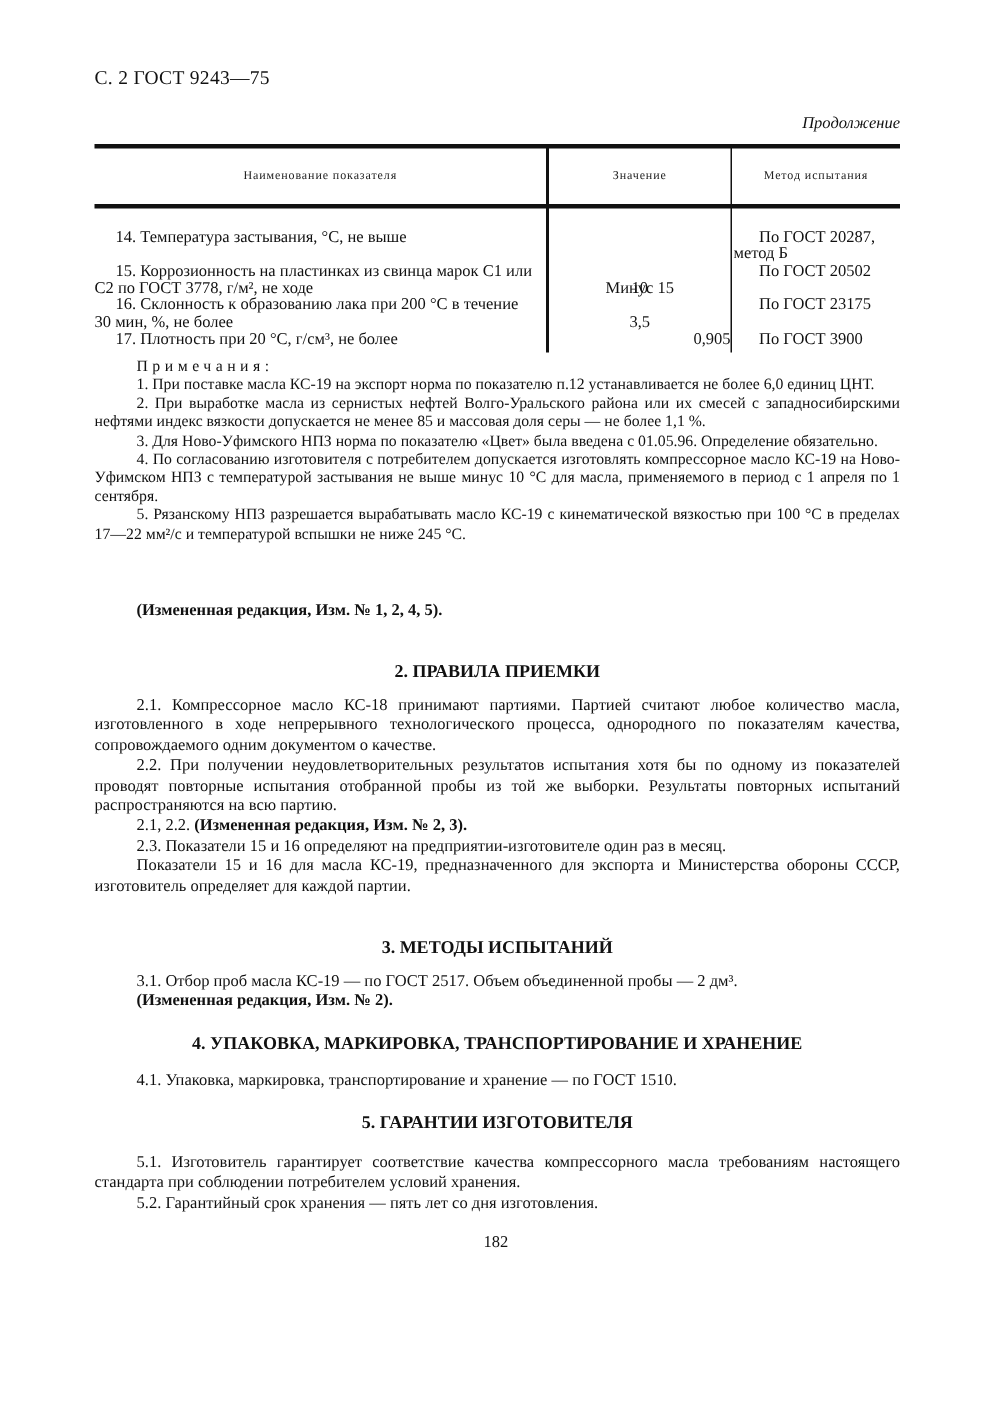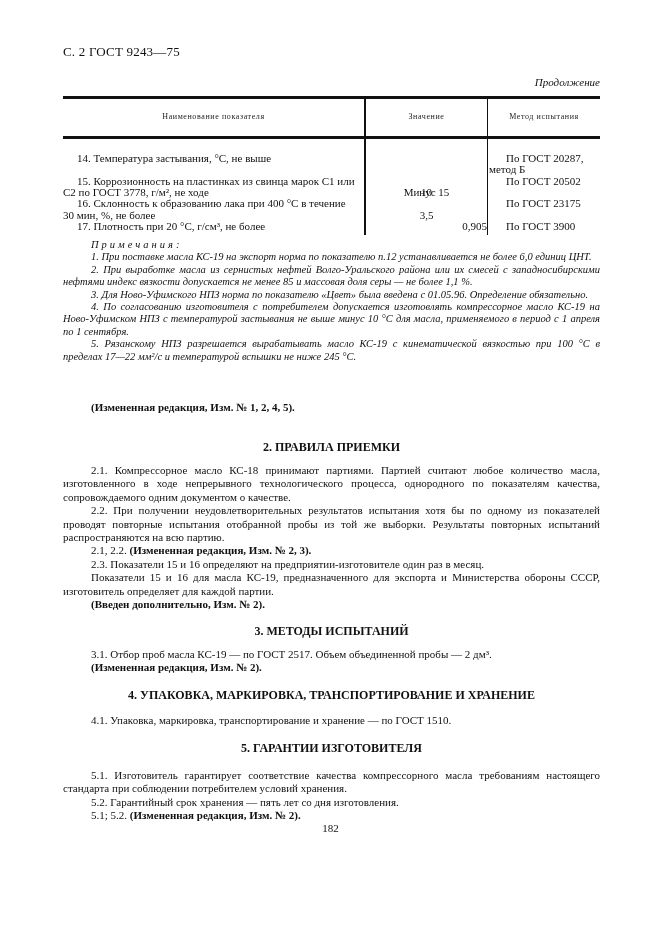--- a/index.html
+++ b/index.html
@@ -40,62 +40,60 @@
   <div class="cell" style="left:14px; top:56px;">14. Температура застывания, °С, не выше</div>
   <div class="cell" style="left:303px; width:121px; text-align:center; top:56px;margin-top:34px;">Минус 15</div>
   <div class="cell" style="left:443px; top:56px;">По ГОСТ 20287,</div>
   <div class="cell" style="left:426px; top:67px;">метод Б</div>
 
   <div class="cell" style="left:14px; top:79px;">15. Коррозионность на пластинках из свинца марок С1 или</div>
   <div class="cell" style="left:0px; top:90px;">С2 по ГОСТ 3778, г/м², не ходе</div>
   <div class="cell" style="left:303px; width:121px; text-align:center; top:90px;">10</div>
   <div class="cell" style="left:443px; top:79px;">По ГОСТ 20502</div>
 
-  <div class="cell" style="left:14px; top:101px;">16. Склонность к образованию лака при 400 °С в течение</div>
+  <div class="cell" style="left:14px; top:101px;">16. Склонность к образованию лака при 200 °С в течение</div>
   <div class="cell" style="left:0px; top:113px;">30 мин, %, не более</div>
   <div class="cell" style="left:303px; width:121px; text-align:center; top:113px;">3,5</div>
   <div class="cell" style="left:443px; top:101px;">По ГОСТ 23175</div>
 
   <div class="cell" style="left:14px; top:124px;">17. Плотность при 20 °С, г/см³, не более</div>
   <div class="cell" style="left:303px; width:121px; text-align:right; top:124px;">0,905</div>
   <div class="cell" style="left:443px; top:124px;">По ГОСТ 3900</div>
 </div>
 
-<div class="abs text" style="top:239px; font-size:10.5px; line-height:12.4px;font-style:italic;">
+<div class="abs text" style="top:239px; font-size:10.5px; line-height:12.4px;">
   <p class="para indent notes-head">Примечания:</p>
   <p class="para indent">1. При поставке масла КС-19 на экспорт норма по показателю п.12 устанавливается не более 6,0 единиц ЦНТ.</p>
   <p class="para indent">2. При выработке масла из сернистых нефтей Волго-Уральского района или их смесей с западносибирскими нефтями индекс вязкости допускается не менее 85 и массовая доля серы — не более 1,1 %.</p>
   <p class="para indent">3. Для Ново-Уфимского НПЗ норма по показателю «Цвет» была введена с 01.05.96. Определение обязательно.</p>
   <p class="para indent">4. По согласованию изготовителя с потребителем допускается изготовлять компрессорное масло КС-19 на Ново-Уфимском НПЗ с температурой застывания не выше минус 10 °С для масла, применяемого в период с 1 апреля по 1 сентября.</p>
   <p class="para indent">5. Рязанскому НПЗ разрешается вырабатывать масло КС-19 с кинематической вязкостью при 100 °С в пределах 17—22 мм²/с и температурой вспышки не ниже 245 °С.</p>
 </div>
 
 <div class="abs text b" style="top:401px; left:91px; width:500px;">(Измененная редакция, Изм. № 1, 2, 4, 5).</div>
 
 <div class="abs sec-title" style="top:440px;">2. ПРАВИЛА ПРИЕМКИ</div>
 <div class="abs text" style="top:464px;">
   <p class="para indent">2.1. Компрессорное масло КС-18 принимают партиями. Партией считают любое количество масла, изготовленного в ходе непрерывного технологического процесса, однородного по показателям качества, сопровождаемого одним документом о качестве.</p>
   <p class="para indent">2.2. При получении неудовлетворительных результатов испытания хотя бы по одному из показателей проводят повторные испытания отобранной пробы из той же выборки. Результаты повторных испытаний распространяются на всю партию.</p>
   <p class="para indent"><span>2.1, 2.2. </span><span class="b">(Измененная редакция, Изм. № 2, 3).</span></p>
   <p class="para indent">2.3. Показатели 15 и 16 определяют на предприятии-изготовителе один раз в месяц.</p>
   <p class="para indent">Показатели 15 и 16 для масла КС-19, предназначенного для экспорта и Министерства обороны СССР, изготовитель определяет для каждой партии.</p>
-  <p class="para indent b">(Введен дополнительно, Изм. № 2).</p>
 </div>
 
 <div class="abs sec-title" style="top:624px;">3. МЕТОДЫ ИСПЫТАНИЙ</div>
 <div class="abs text" style="top:648px;">
   <p class="para" style="padding-left:28px;">3.1. Отбор проб масла КС-19 — по ГОСТ 2517. Объем объединенной пробы — 2 дм³.</p>
   <p class="para b" style="padding-left:28px;">(Измененная редакция, Изм. № 2).</p>
 </div>
 
 <div class="abs sec-title" style="top:688px;">4. УПАКОВКА, МАРКИРОВКА, ТРАНСПОРТИРОВАНИЕ И ХРАНЕНИЕ</div>
 <div class="abs text" style="top:714px;">
   <p class="para indent">4.1. Упаковка, маркировка, транспортирование и хранение — по ГОСТ 1510.</p>
 </div>
 
 <div class="abs sec-title" style="top:741px;">5. ГАРАНТИИ ИЗГОТОВИТЕЛЯ</div>
 <div class="abs text" style="top:769px;">
   <p class="para indent">5.1. Изготовитель гарантирует соответствие качества компрессорного масла требованиям настоящего стандарта при соблюдении потребителем условий хранения.</p>
   <p class="para indent">5.2. Гарантийный срок хранения — пять лет со дня изготовления.</p>
-  <p class="para indent"><span>5.1; 5.2. </span><span class="b">(Измененная редакция, Изм. № 2).</span></p>
 </div>
 
 <div class="abs pageno">182</div>
 
 </body></html>

